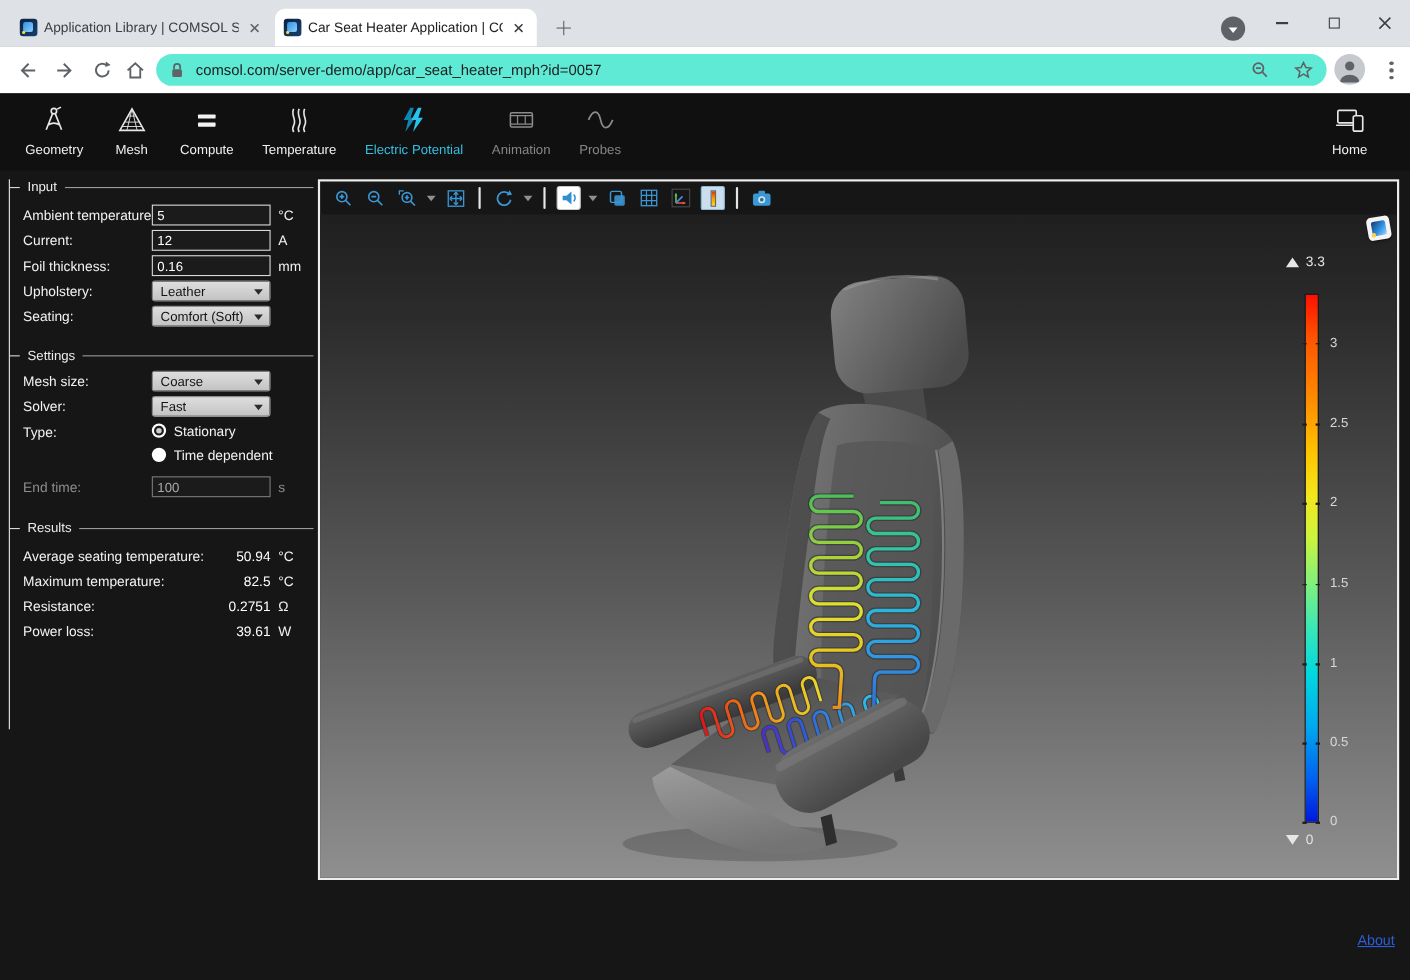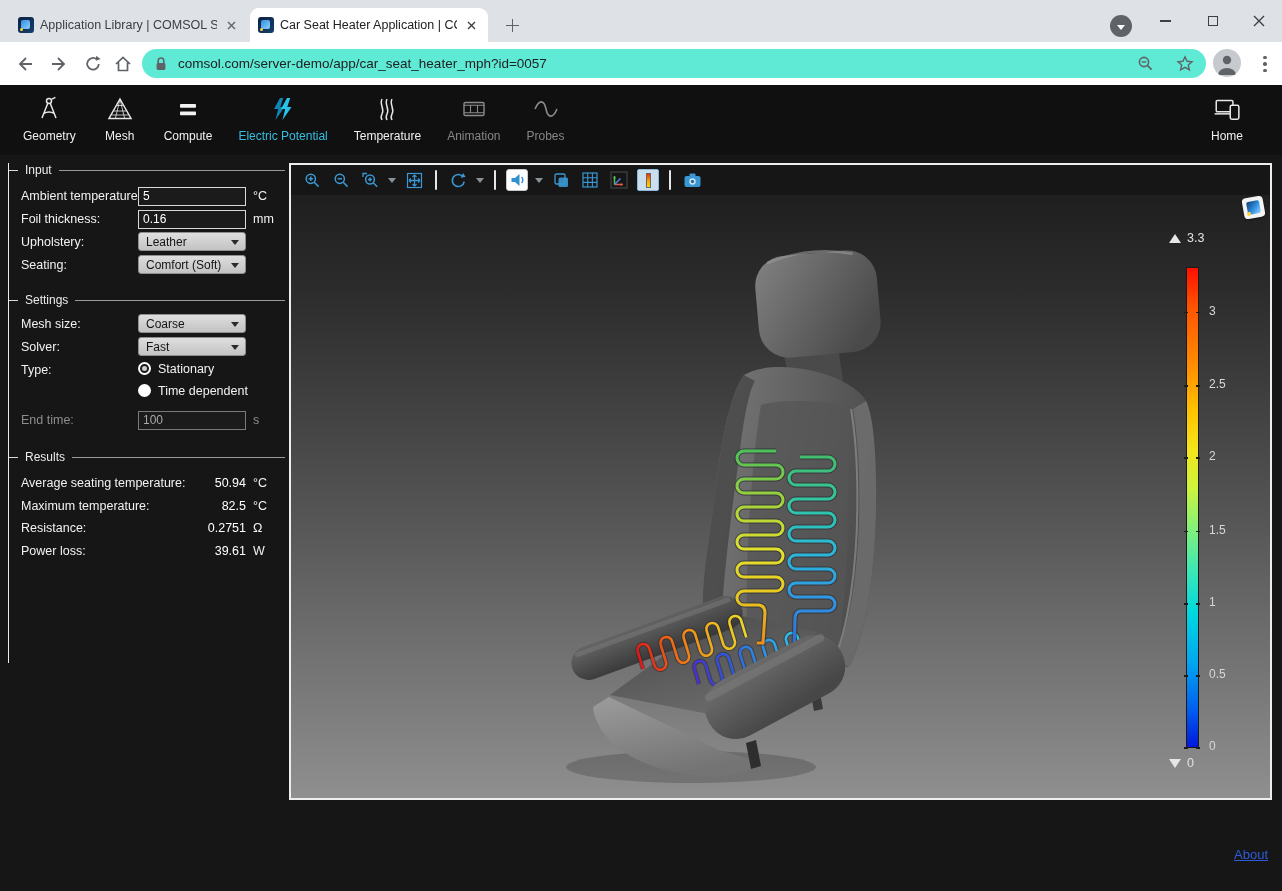--- a/index.html
+++ b/index.html
@@ -224,38 +224,38 @@
     </div>
     <div class="ritem">
       <span class="ricon">
         <svg width="26" height="28" viewBox="0 0 26 26">
           <rect x="5" y="8" width="16" height="3.8" rx="0.8" fill="#f2f2f2"></rect>
           <rect x="5" y="15.4" width="16" height="3.8" rx="0.8" fill="#f2f2f2"></rect>
         </svg>
       </span>
       <span class="rlabel">Compute</span>
     </div>
-    <div class="ritem active">
-      <span class="ricon">
-        <svg width="26" height="28" viewBox="0 0 26 26">
-          <path d="M10,2 L4,13 h4.2 L5.5,24 L14.5,11 h-4.2 L13.2,2 Z" fill="#0f85b4"></path>
-          <path d="M17,2 L11,13 h4.2 L12.5,24 L21.5,11 h-4.2 L20.2,2 Z" fill="#27c3ec"></path>
-        </svg>
-      </span>
-      <span class="rlabel">Electric Potential</span>
-    </div>
     <div class="ritem">
       <span class="ricon">
         <svg width="26" height="28" viewBox="0 0 26 26">
           <path d="M8,3 C5,8.5 11,12.5 8,18 C6.5,20.8 7.2,22.6 8,24" stroke="#e6e6e6" stroke-width="1.5" fill="none"></path>
           <path d="M13,3 C10,8.5 16,12.5 13,18 C11.5,20.8 12.2,22.6 13,24" stroke="#e6e6e6" stroke-width="1.5" fill="none"></path>
           <path d="M18,3 C15,8.5 21,12.5 18,18 C16.5,20.8 17.2,22.6 18,24" stroke="#e6e6e6" stroke-width="1.5" fill="none"></path>
         </svg>
       </span>
       <span class="rlabel">Temperature</span>
+    </div>
+    <div class="ritem active">
+      <span class="ricon">
+        <svg width="26" height="28" viewBox="0 0 26 26">
+          <path d="M10,2 L4,13 h4.2 L5.5,24 L14.5,11 h-4.2 L13.2,2 Z" fill="#0f85b4"></path>
+          <path d="M17,2 L11,13 h4.2 L12.5,24 L21.5,11 h-4.2 L20.2,2 Z" fill="#27c3ec"></path>
+        </svg>
+      </span>
+      <span class="rlabel">Electric Potential</span>
     </div>
     <div class="ritem disabled">
       <span class="ricon">
         <svg width="26" height="28" viewBox="0 0 26 26">
           <rect x="3" y="6.5" width="20" height="13" rx="1.3" stroke="#8b8b8b" stroke-width="1.4" fill="none"></rect>
           <path d="M3,9.2 H23 M3,16.8 H23 M9.5,9.2 V16.8 M16.5,9.2 V16.8" stroke="#8b8b8b" stroke-width="1.1" fill="none"></path>
         </svg>
       </span>
       <span class="rlabel">Animation</span>
     </div>
@@ -281,20 +281,25 @@
 
   <div class="sidebar">
     <div class="shead">
         <span>Input</span>
       </div>
     <div style="height:8px"></div>
     <div class="srow">
       <span class="lbl">Ambient temperature:</span>
       <span class="ctrl"><input class="tin" value="5" style=""></span>
       <span class="unit">°C</span>
+    </div>
+    <div class="srow">
+      <span class="lbl">Current:</span>
+      <span class="ctrl"><input class="tin" value="12" style=""></span>
+      <span class="unit">A</span>
     </div>
     <div class="srow">
       <span class="lbl">Foil thickness:</span>
       <span class="ctrl"><input class="tin" value="0.16" style=""></span>
       <span class="unit">mm</span>
     </div>
     <div class="srow">
       <span class="lbl">Upholstery:</span>
       <span class="ctrl">
           <span class="sel">

